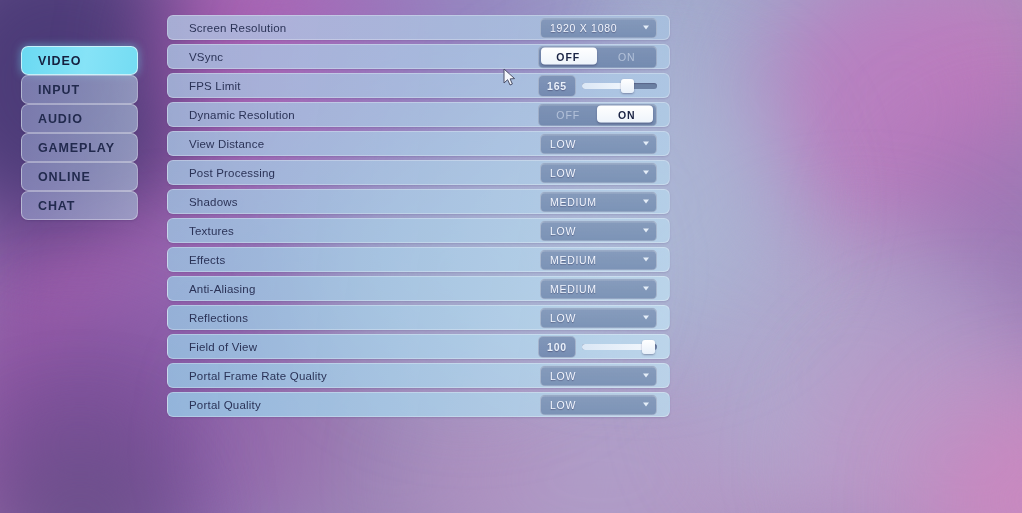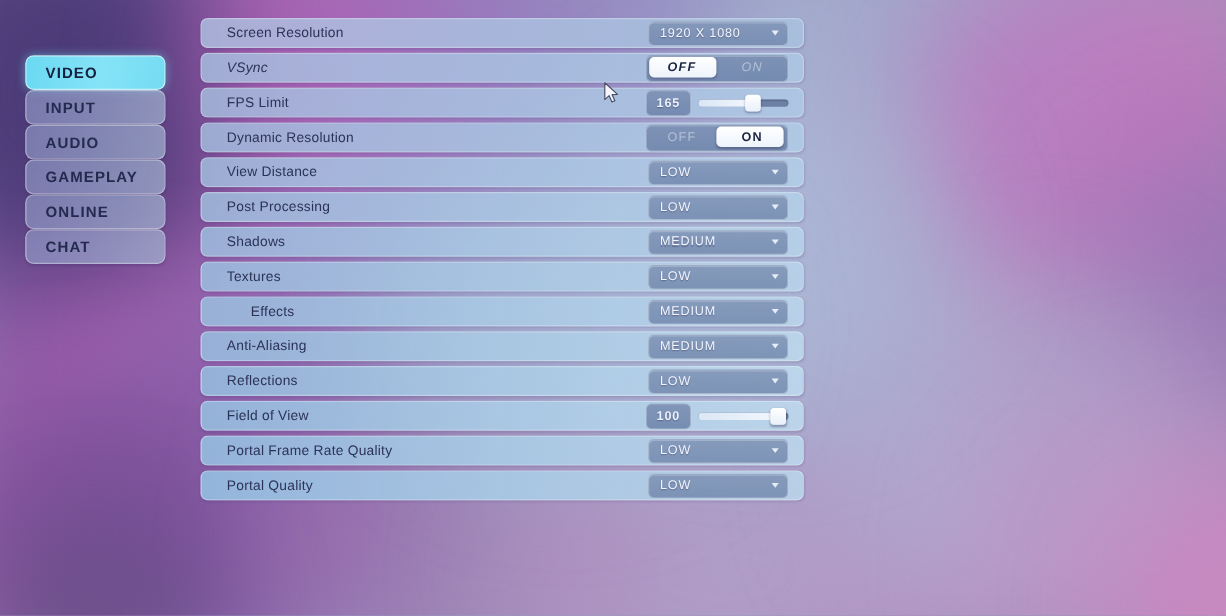--- a/index.html
+++ b/index.html
@@ -172,21 +172,21 @@
 <div id="panel">
     <div class="row" style="background: linear-gradient(100deg, rgba(176, 196, 226, 0.8), rgba(168, 194, 224, 0.82));">
       <div class="row-label">Screen Resolution</div>
       <div class="ctrl">
         <div class="dropdown">
           <span class="dval">1920 X 1080</span>
           <span class="chev"></span>
         </div>
       </div>
     </div>
-    <div class="row" style="background: linear-gradient(100deg, rgba(168, 192, 224, 0.82), rgba(172, 200, 228, 0.84)); font-style: italic;">
+    <div class="row" style="background: linear-gradient(100deg, rgba(168, 192, 224, 0.82), rgba(172, 200, 228, 0.84));">
       <div class="row-label">VSync</div>
       <div class="ctrl">
         <div class="toggle">
           <div class="knob left"></div>
           <div class="opt on">OFF</div>
           <div class="opt">ON</div>
         </div>
       </div>
     </div>
     <div class="row" style="background: linear-gradient(100deg, rgba(166, 190, 222, 0.82), rgba(174, 202, 230, 0.84));">
@@ -240,21 +240,21 @@
     </div>
     <div class="row" style="background: linear-gradient(100deg, rgba(156, 190, 222, 0.85), rgba(184, 212, 234, 0.87));">
       <div class="row-label">Textures</div>
       <div class="ctrl">
         <div class="dropdown">
           <span class="dval">LOW</span>
           <span class="chev"></span>
         </div>
       </div>
     </div>
-    <div class="row" style="background: linear-gradient(100deg, rgba(154, 190, 222, 0.85), rgba(186, 214, 236, 0.87)); padding-left: 20px;">
+    <div class="row" style="background: linear-gradient(100deg, rgba(154, 190, 222, 0.85), rgba(186, 214, 236, 0.87));">
       <div class="row-label">Effects</div>
       <div class="ctrl">
         <div class="dropdown">
           <span class="dval">MEDIUM</span>
           <span class="chev"></span>
         </div>
       </div>
     </div>
     <div class="row" style="background: linear-gradient(100deg, rgba(152, 190, 222, 0.85), rgba(188, 216, 236, 0.88));">
       <div class="row-label">Anti-Aliasing</div>

